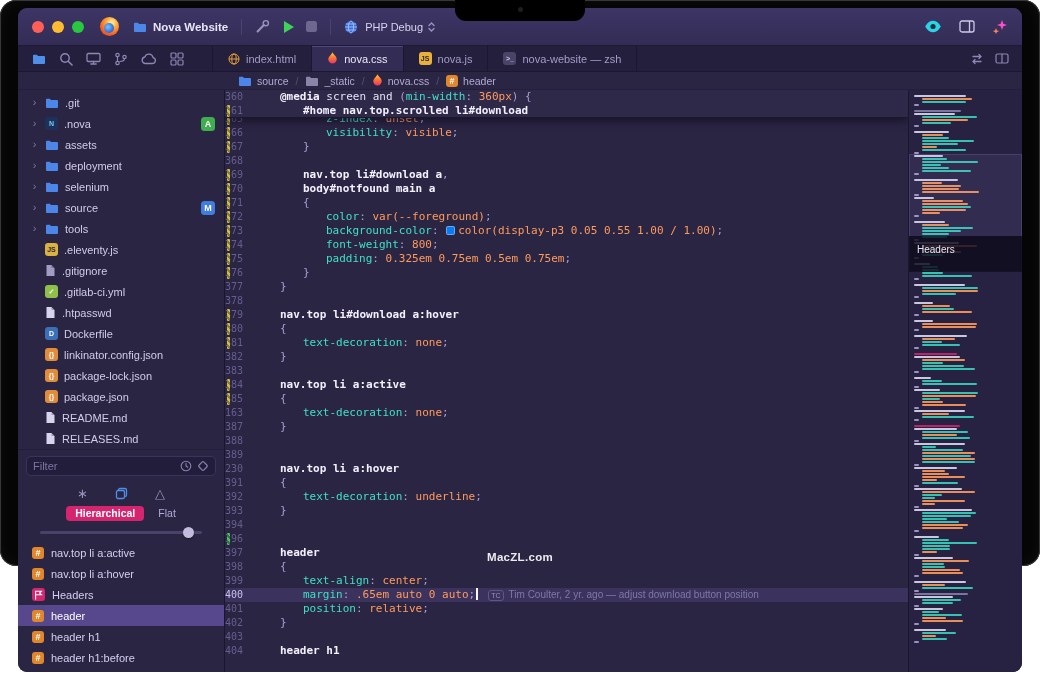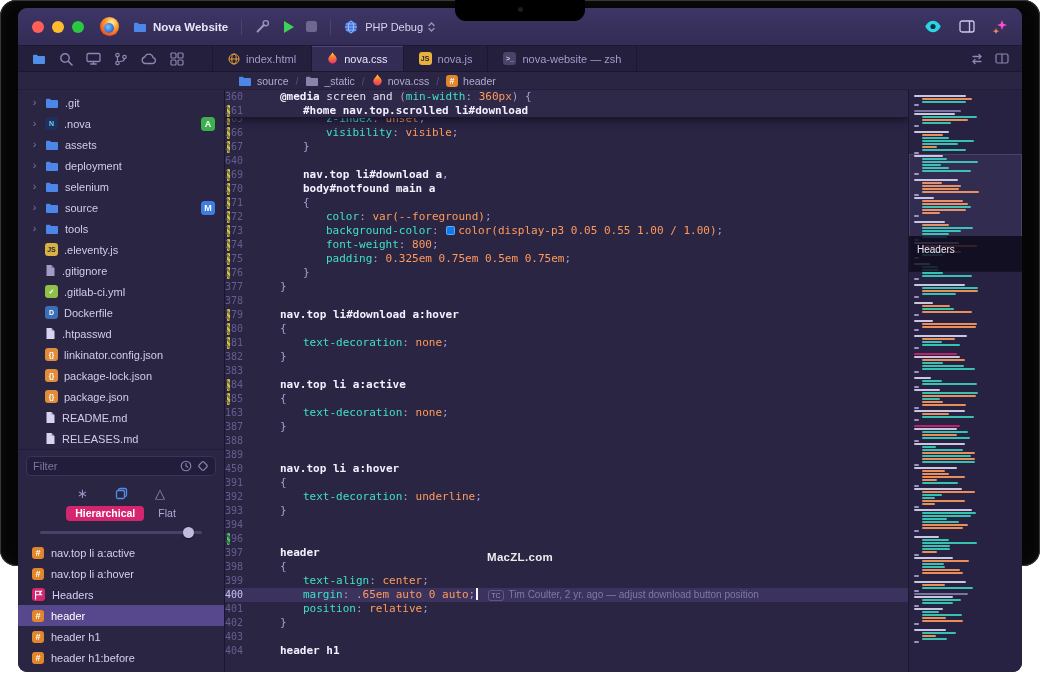--- a/index.html
+++ b/index.html
@@ -379,32 +379,32 @@
               </span>
               <span>.gitignore</span>
             </div>
             <div class="trow">
               <span class="chev"></span>
               <span class="icw tile" style="background: rgb(142, 192, 74); color: rgb(255, 255, 255);">✓</span>
               <span>.gitlab-ci.yml</span>
             </div>
             <div class="trow">
               <span class="chev"></span>
-              <span class="icw tile" style="background: rgb(59, 111, 184); color: rgb(255, 255, 255);">D</span>
-              <span>Dockerfile</span>
-            </div>
-            <div class="trow">
-              <span class="chev"></span>
               <span class="icw">
                 <svg width="11" height="13" viewBox="0 0 11 13">
                   <path d="M1.5 1h5l3 3v8h-8z" fill="#d8d4ee"></path>
                   <path d="M6.5 1l3 3h-3z" fill="rgba(0,0,0,0.25)"></path>
                 </svg>
               </span>
               <span>.htpasswd</span>
+            </div>
+            <div class="trow">
+              <span class="chev"></span>
+              <span class="icw tile" style="background: rgb(59, 111, 184); color: rgb(255, 255, 255);">D</span>
+              <span>Dockerfile</span>
             </div>
             <div class="trow">
               <span class="chev"></span>
               <span class="icw tile" style="background: rgb(224, 140, 58); color: rgb(255, 255, 255);">{}</span>
               <span>linkinator.config.json</span>
             </div>
             <div class="trow">
               <span class="chev"></span>
               <span class="icw tile" style="background: rgb(224, 140, 58); color: rgb(255, 255, 255);">{}</span>
               <span>package-lock.json</span>
@@ -502,21 +502,21 @@
               <span></span>
             </div>
           </div>
       </div>
 
       <div class="editor">
         <div class="lines" id="lines">
             <div class="row"><span class="gut"><span class="mark y"></span>365</span><span class="code" style="padding-left: 56px;"><span class="p">z-index</span><span class="o">: </span><span class="v">unset</span><span class="o">;</span></span></div>
             <div class="row"><span class="gut"><span class="mark y"></span>366</span><span class="code" style="padding-left: 56px;"><span class="p">visibility</span><span class="o">: </span><span class="v">visible</span><span class="o">;</span></span></div>
             <div class="row"><span class="gut"><span class="mark y"></span>367</span><span class="code" style="padding-left: 33px;"><span class="o">}</span></span></div>
-            <div class="row"><span class="gut">640</span><span class="code" style="padding-left: 10px;"></span></div>
+            <div class="row"><span class="gut">368</span><span class="code" style="padding-left: 10px;"></span></div>
             <div class="row"><span class="gut"><span class="mark y"></span>369</span><span class="code" style="padding-left: 33px;"><span class="s">nav.top li#download a</span><span class="o">,</span></span></div>
             <div class="row"><span class="gut"><span class="mark y"></span>370</span><span class="code" style="padding-left: 33px;"><span class="s">body#notfound main a</span></span></div>
             <div class="row"><span class="gut"><span class="mark y"></span>371</span><span class="code" style="padding-left: 33px;"><span class="o">{</span></span></div>
             <div class="row"><span class="gut"><span class="mark y"></span>372</span><span class="code" style="padding-left: 56px;"><span class="p">color</span><span class="o">: </span><span class="v">var(--foreground)</span><span class="o">;</span></span></div>
             <div class="row"><span class="gut"><span class="mark y"></span>373</span><span class="code" style="padding-left: 56px;"><span class="p">background-color</span><span class="o">: </span><span class="w" style="background: rgb(10, 124, 240);"></span><span class="v">color(display-p3 0.05 0.55 1.00 / 1.00)</span><span class="o">;</span></span></div>
             <div class="row"><span class="gut"><span class="mark y"></span>374</span><span class="code" style="padding-left: 56px;"><span class="p">font-weight</span><span class="o">: </span><span class="v">800</span><span class="o">;</span></span></div>
             <div class="row"><span class="gut"><span class="mark y"></span>375</span><span class="code" style="padding-left: 56px;"><span class="p">padding</span><span class="o">: </span><span class="v">0.325em 0.75em 0.5em 0.75em</span><span class="o">;</span></span></div>
             <div class="row"><span class="gut"><span class="mark y"></span>376</span><span class="code" style="padding-left: 33px;"><span class="o">}</span></span></div>
             <div class="row"><span class="gut">377</span><span class="code" style="padding-left: 10px;"><span class="o">}</span></span></div>
             <div class="row"><span class="gut">378</span><span class="code" style="padding-left: 10px;"></span></div>
@@ -524,21 +524,21 @@
             <div class="row"><span class="gut"><span class="mark y"></span>380</span><span class="code" style="padding-left: 10px;"><span class="o">{</span></span></div>
             <div class="row"><span class="gut"><span class="mark y"></span>381</span><span class="code" style="padding-left: 33px;"><span class="p">text-decoration</span><span class="o">: </span><span class="v">none</span><span class="o">;</span></span></div>
             <div class="row"><span class="gut">382</span><span class="code" style="padding-left: 10px;"><span class="o">}</span></span></div>
             <div class="row"><span class="gut">383</span><span class="code" style="padding-left: 10px;"></span></div>
             <div class="row"><span class="gut"><span class="mark y"></span>384</span><span class="code" style="padding-left: 10px;"><span class="s">nav.top li a:active</span></span></div>
             <div class="row"><span class="gut"><span class="mark y"></span>385</span><span class="code" style="padding-left: 10px;"><span class="o">{</span></span></div>
             <div class="row"><span class="gut">163</span><span class="code" style="padding-left: 33px;"><span class="p">text-decoration</span><span class="o">: </span><span class="v">none</span><span class="o">;</span></span></div>
             <div class="row"><span class="gut">387</span><span class="code" style="padding-left: 10px;"><span class="o">}</span></span></div>
             <div class="row"><span class="gut">388</span><span class="code" style="padding-left: 10px;"></span></div>
             <div class="row"><span class="gut">389</span><span class="code" style="padding-left: 10px;"></span></div>
-            <div class="row"><span class="gut">450</span><span class="code" style="padding-left: 10px;"><span class="s">nav.top li a:hover</span></span></div>
+            <div class="row"><span class="gut">230</span><span class="code" style="padding-left: 10px;"><span class="s">nav.top li a:hover</span></span></div>
             <div class="row"><span class="gut">391</span><span class="code" style="padding-left: 10px;"><span class="o">{</span></span></div>
             <div class="row"><span class="gut">392</span><span class="code" style="padding-left: 33px;"><span class="p">text-decoration</span><span class="o">: </span><span class="v">underline</span><span class="o">;</span></span></div>
             <div class="row"><span class="gut">393</span><span class="code" style="padding-left: 10px;"><span class="o">}</span></span></div>
             <div class="row"><span class="gut">394</span><span class="code" style="padding-left: 10px;"></span></div>
             <div class="row"><span class="gut"><span class="mark g"></span>396</span><span class="code" style="padding-left: 10px;"></span></div>
             <div class="row"><span class="gut">397</span><span class="code" style="padding-left: 10px;"><span class="s">header</span></span></div>
             <div class="row"><span class="gut">398</span><span class="code" style="padding-left: 10px;"><span class="o">{</span></span></div>
             <div class="row"><span class="gut">399</span><span class="code" style="padding-left: 33px;"><span class="p">text-align</span><span class="o">: </span><span class="v">center</span><span class="o">;</span></span></div>
             <div class="row cur-row"><span class="gut">400</span><span class="code" style="padding-left: 33px;"><span class="p">margin</span><span class="o">: </span><span class="v">.65em auto 0 auto</span><span class="o">;</span><span class="cursor"></span><span class="blame"><span class="tc">TC</span><span>Tim Coulter, 2 yr. ago — adjust download button position</span></span></span></div>
             <div class="row"><span class="gut">401</span><span class="code" style="padding-left: 33px;"><span class="p">position</span><span class="o">: </span><span class="v">relative</span><span class="o">;</span></span></div>

